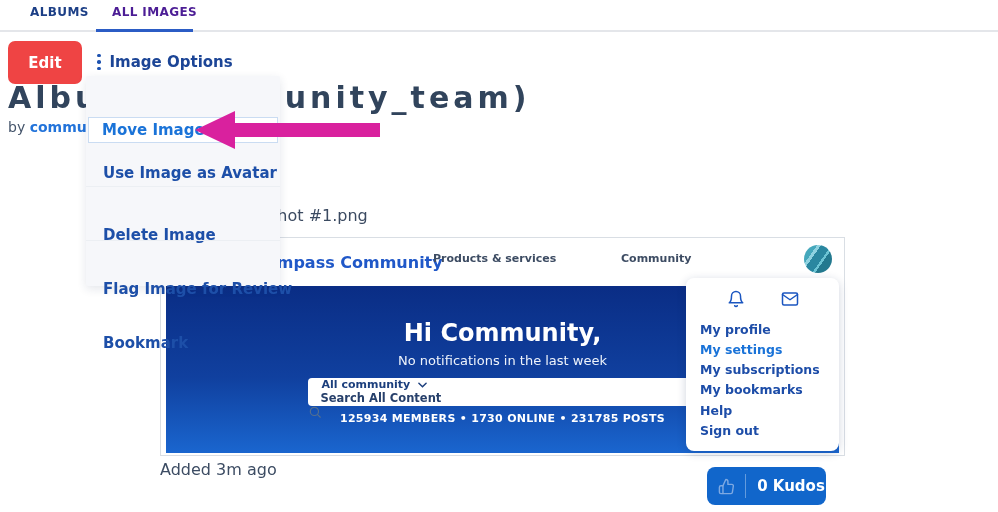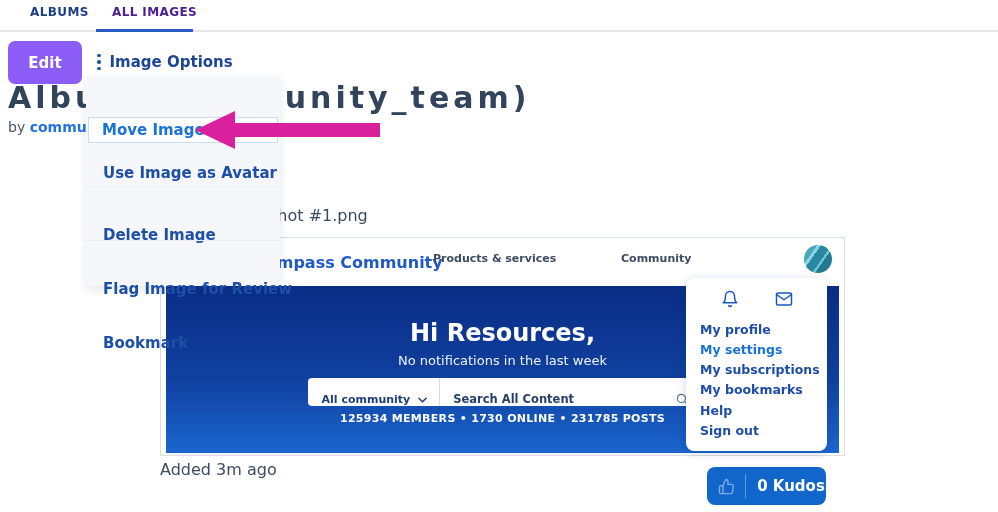--- a/index.html
+++ b/index.html
@@ -7,21 +7,21 @@
   .stage { position:relative; width:998px; height:512px; background:#fff; overflow:hidden; }
 
   
   .tab { position:absolute; top:5px; font-size:12px; font-weight:bold; letter-spacing:.4px; color:#1c3f86; cursor:pointer; }
   .tab.albums { left:30px; }
   .tab.all-images { left:112px; color:#4c1d95; }
   .tabbar-line { position:absolute; top:30px; left:0; width:998px; height:2px; background:#e4e6ea; }
   .tab-underline { position:absolute; top:29px; left:96px; width:97px; height:3px; background:#2b5cc5; }
 
   
-  .edit-btn { position:absolute; left:8px; top:41px; width:74px; height:43px; background:#8b5cf6; color:#fff;
+  .edit-btn { position:absolute; left:8px; top:41px; width:74px; height:43px; background:#ef4444; color:#fff;
               border:none; border-radius:7px; font-size:15px; font-weight:bold; cursor:pointer;
               font-family:inherit; }
   .options-trigger { position:absolute; left:97px; top:53px; display:flex; align-items:center; gap:9px; cursor:pointer; }
   .dots { display:flex; flex-direction:column; gap:3px; }
   .dots i { width:3.5px; height:3.5px; border-radius:50%; background:#1d52b0; }
   .options-label { font-size:15px; font-weight:bold; color:#1c4596; }
 
   
   .page-title { position:absolute; left:8px; top:80px; font-size:30px; font-weight:bold; letter-spacing:4px;
                 color:#31445c; white-space:nowrap; z-index:0; }
@@ -52,29 +52,29 @@
   .pv-logo { position:absolute; left:93px; top:15px; font-size:16px; font-weight:bold; color:#2058c8; white-space:nowrap; }
   .pv-nav { position:absolute; top:14px; font-size:11px; font-weight:bold; color:#3d4c63; white-space:nowrap; }
   .pv-nav.n0 { left:272px; } .pv-nav.n1 { left:388px;margin-top:32px; } .pv-nav.n2 { left:460px; }
   .pv-avatar { position:absolute; left:643px; top:7px; width:28px; height:28px; border-radius:50%;
                background:linear-gradient(125deg,#45a8bc 0 28%,#8fd2e0 28% 36%,#2a87a0 36% 58%,#6cc4d4 58% 64%,#23798f 64%); }
   .pv-banner { position:absolute; left:5px; top:48px; width:673px; height:167px;
                background:linear-gradient(180deg,#0a2d85 0%,#10409f 55%,#1a66cf 100%); }
   .pv-greeting { position:absolute; top:33px; width:100%; text-align:center; font-size:24px; font-weight:bold; color:#fff; }
   .pv-subtitle { position:absolute; top:67px; width:100%; text-align:center; font-size:13px; color:#eef3fb; }
   .pv-search { position:absolute; top:92px; left:50%; transform:translateX(-50%); width:390px; height:28px;
-               background:#fff; border-radius:4px; display:flex; align-items:flex-end; }
+               background:#fff; border-radius:4px; display:flex; align-items:flex-start;flex-direction:column; }
   .pv-scope { display:flex; align-items:center; gap:8px; padding:0 12px 0 14px; font-size:11px; font-weight:bold; color:#1c3f7d; white-space:nowrap; }
   .pv-search-divider { width:1px; height:28px; background:#d7dce3; }
   .pv-search-text { flex:1; padding-left:13px; font-size:11.5px; font-weight:bold; color:#27406b; white-space:nowrap; }
   .pv-search-icon { padding-right:9px; display:flex; align-items:center; }
   .pv-stats { position:absolute; top:126px; width:100%; text-align:center; font-size:11px; font-weight:bold;
               letter-spacing:.3px; color:#fff; }
   
-  .pv-profile { position:absolute; left:525px; top:40px; width:141px; height:173px; background:#fff;
+  .pv-profile { position:absolute; left:525px; top:40px; width:153px; height:173px; background:#fff;
                 border-radius:8px; box-shadow:0 2px 10px rgba(20,40,90,.20); z-index:3; }
   .pv-icons { position:absolute; top:12px; left:0; width:100%; display:flex; justify-content:center; gap:36px; }
   .pv-link { position:absolute; left:14px; font-size:12.5px; font-weight:bold; color:#1d4da8; white-space:nowrap; }
   .pv-link.active { color:#1a73d8; }
   .pl0{top:44px} .pl1{top:64px} .pl2{top:84px} .pl3{top:104px} .pl4{top:125px} .pl5{top:145px}
 
   
   .added { position:absolute; left:160px; top:460px; font-size:16px; color:#3c4c63; }
   .kudos-btn { position:absolute; left:707px; top:467px; width:119px; height:38px; background:#1166cb;
                border:none; border-radius:8px; display:flex; align-items:center; cursor:pointer; font-family:inherit; }
@@ -108,21 +108,21 @@
   <div class="filename">Screenshot #1.png</div>
 
   <div class="preview">
     <div class="pv-logo">Compass Community</div>
     <div class="pv-nav n0">Products &amp; services</div>
     <div class="pv-nav n1">Resources</div>
     <div class="pv-nav n2">Community</div>
     <div class="pv-avatar"></div>
 
     <div class="pv-banner">
-      <div class="pv-greeting">Hi Resources,</div>
+      <div class="pv-greeting">Hi Community,</div>
       <div class="pv-subtitle">No notifications in the last week</div>
       <div class="pv-search">
         <span class="pv-scope">
           <span>All community</span>
           <svg width="9" height="6" viewBox="0 0 10 6">
               <polyline points="1,1 5,5 9,1" fill="none" stroke="#1c3f7d" stroke-width="1.6" stroke-linecap="round"></polyline>
             </svg>
         </span>
         <span class="pv-search-divider"></span>
         <span class="pv-search-text">Search All Content</span>

